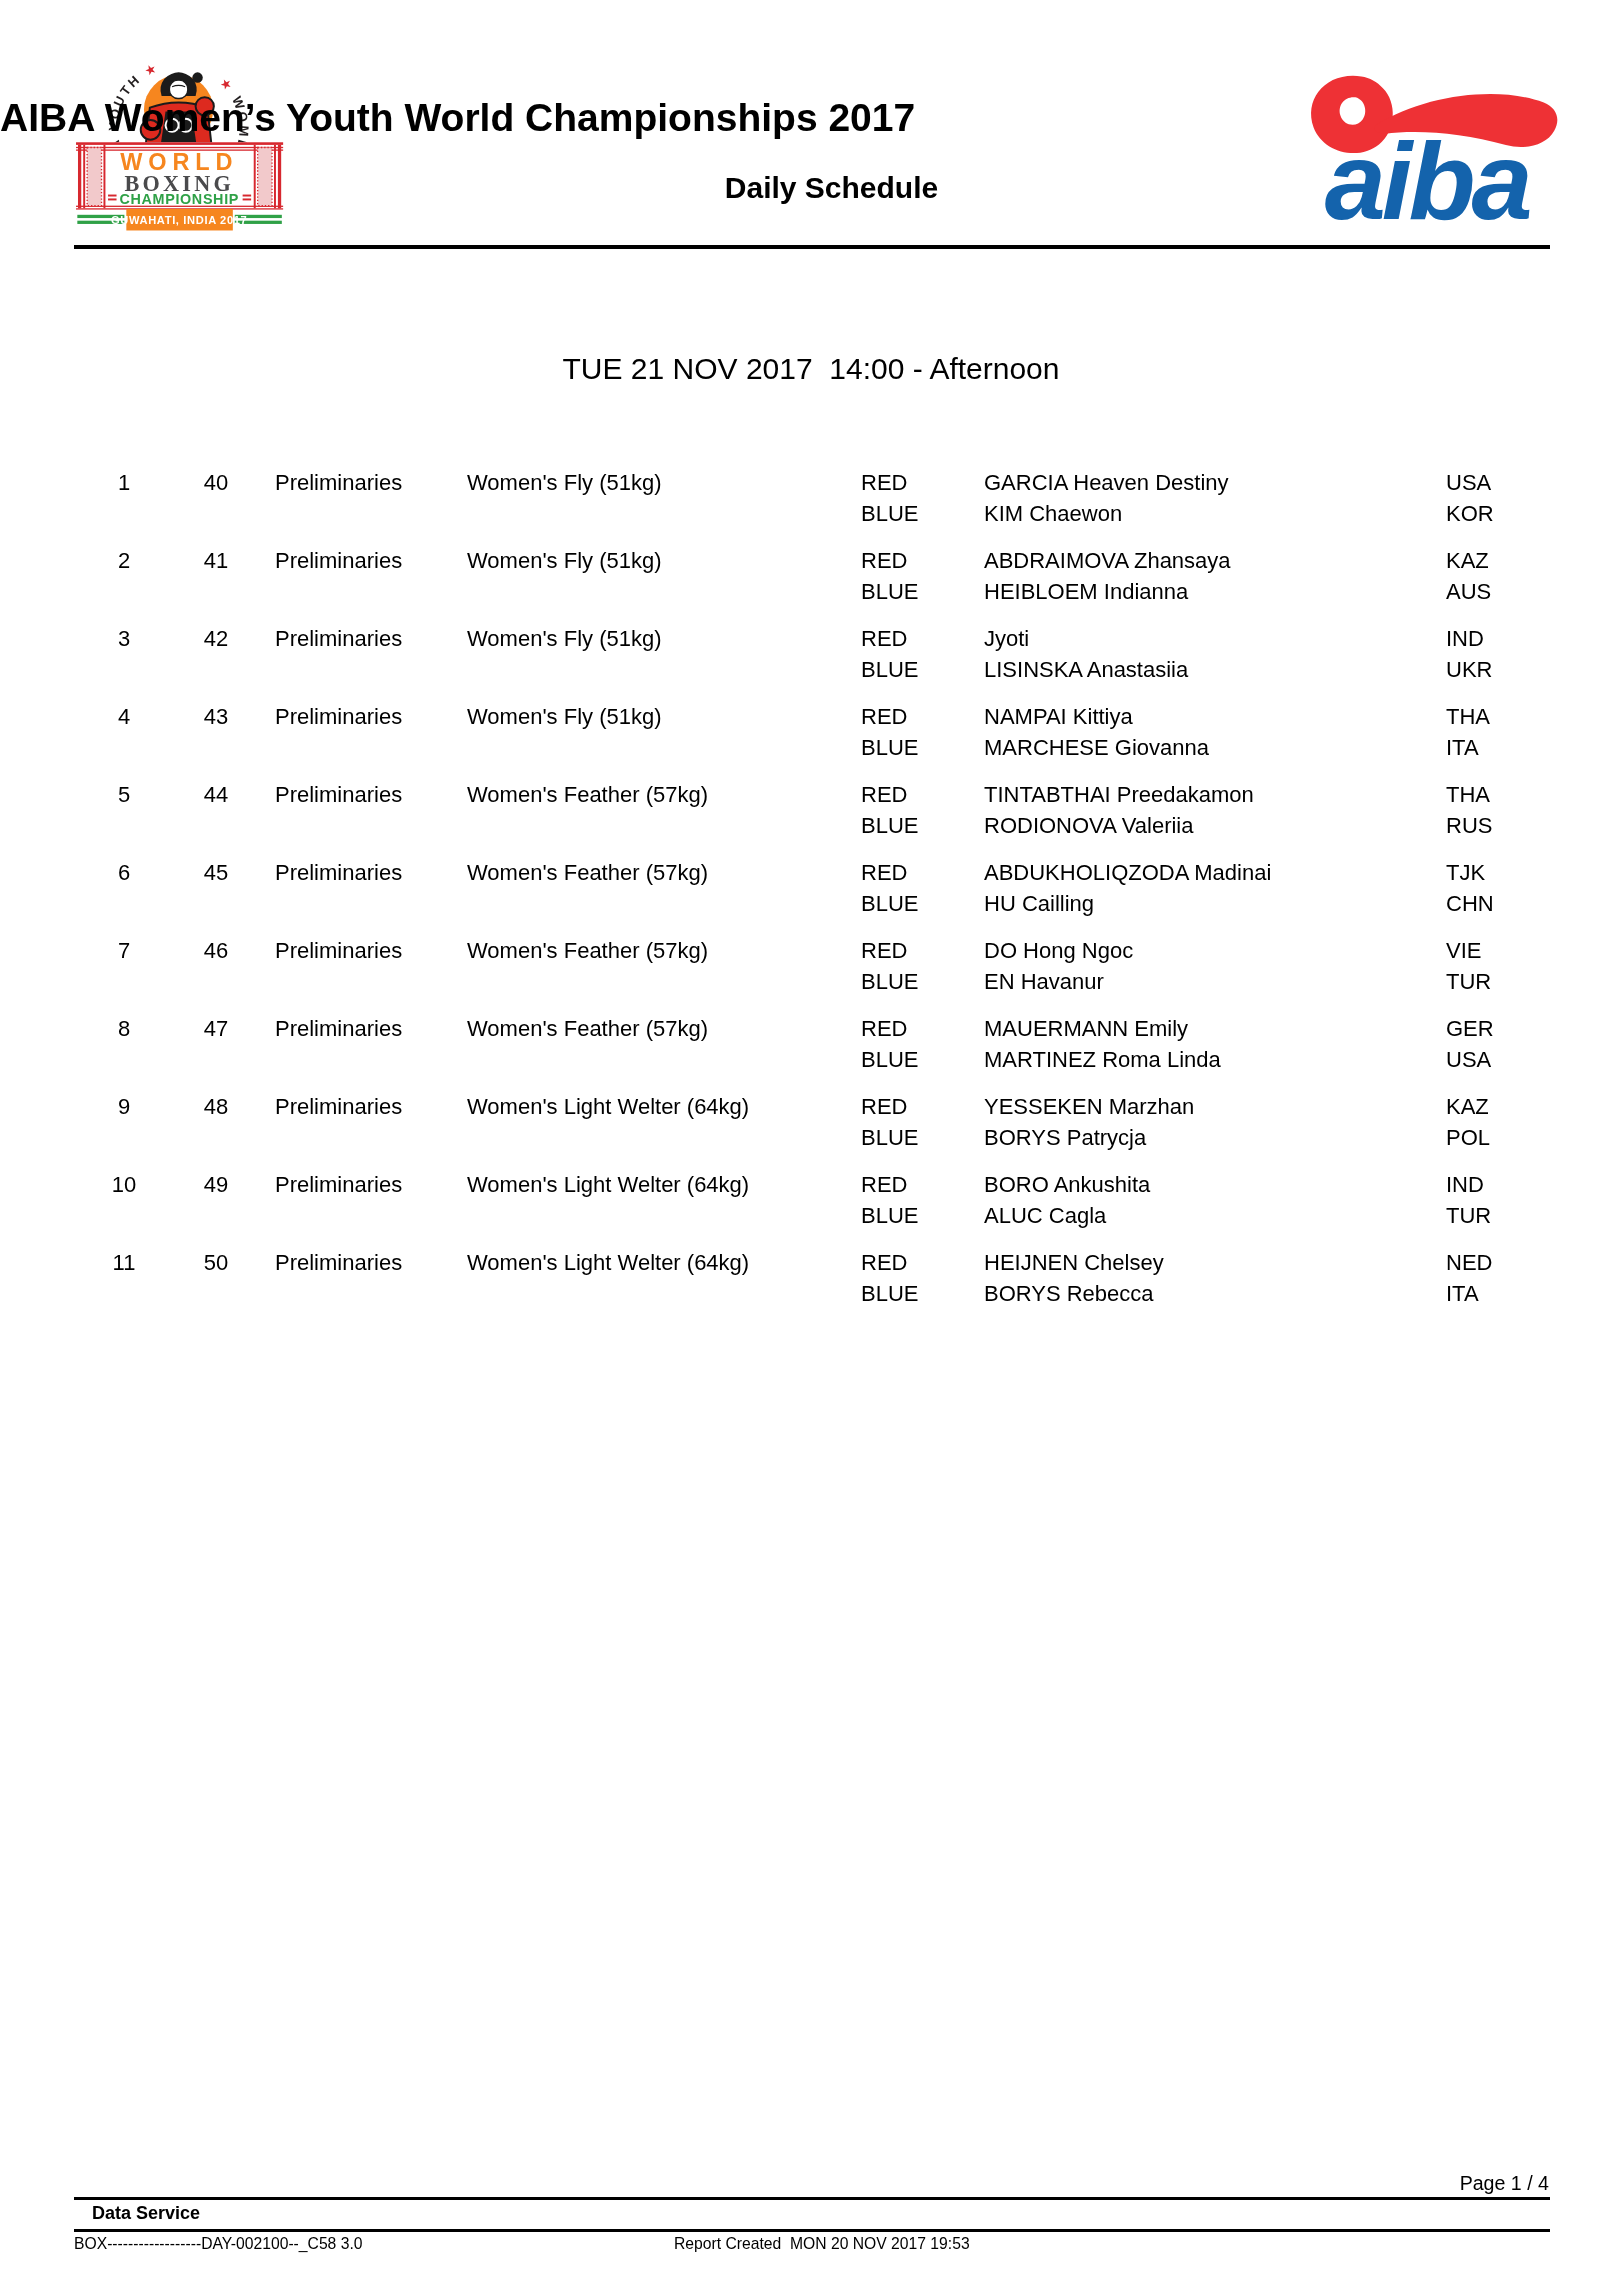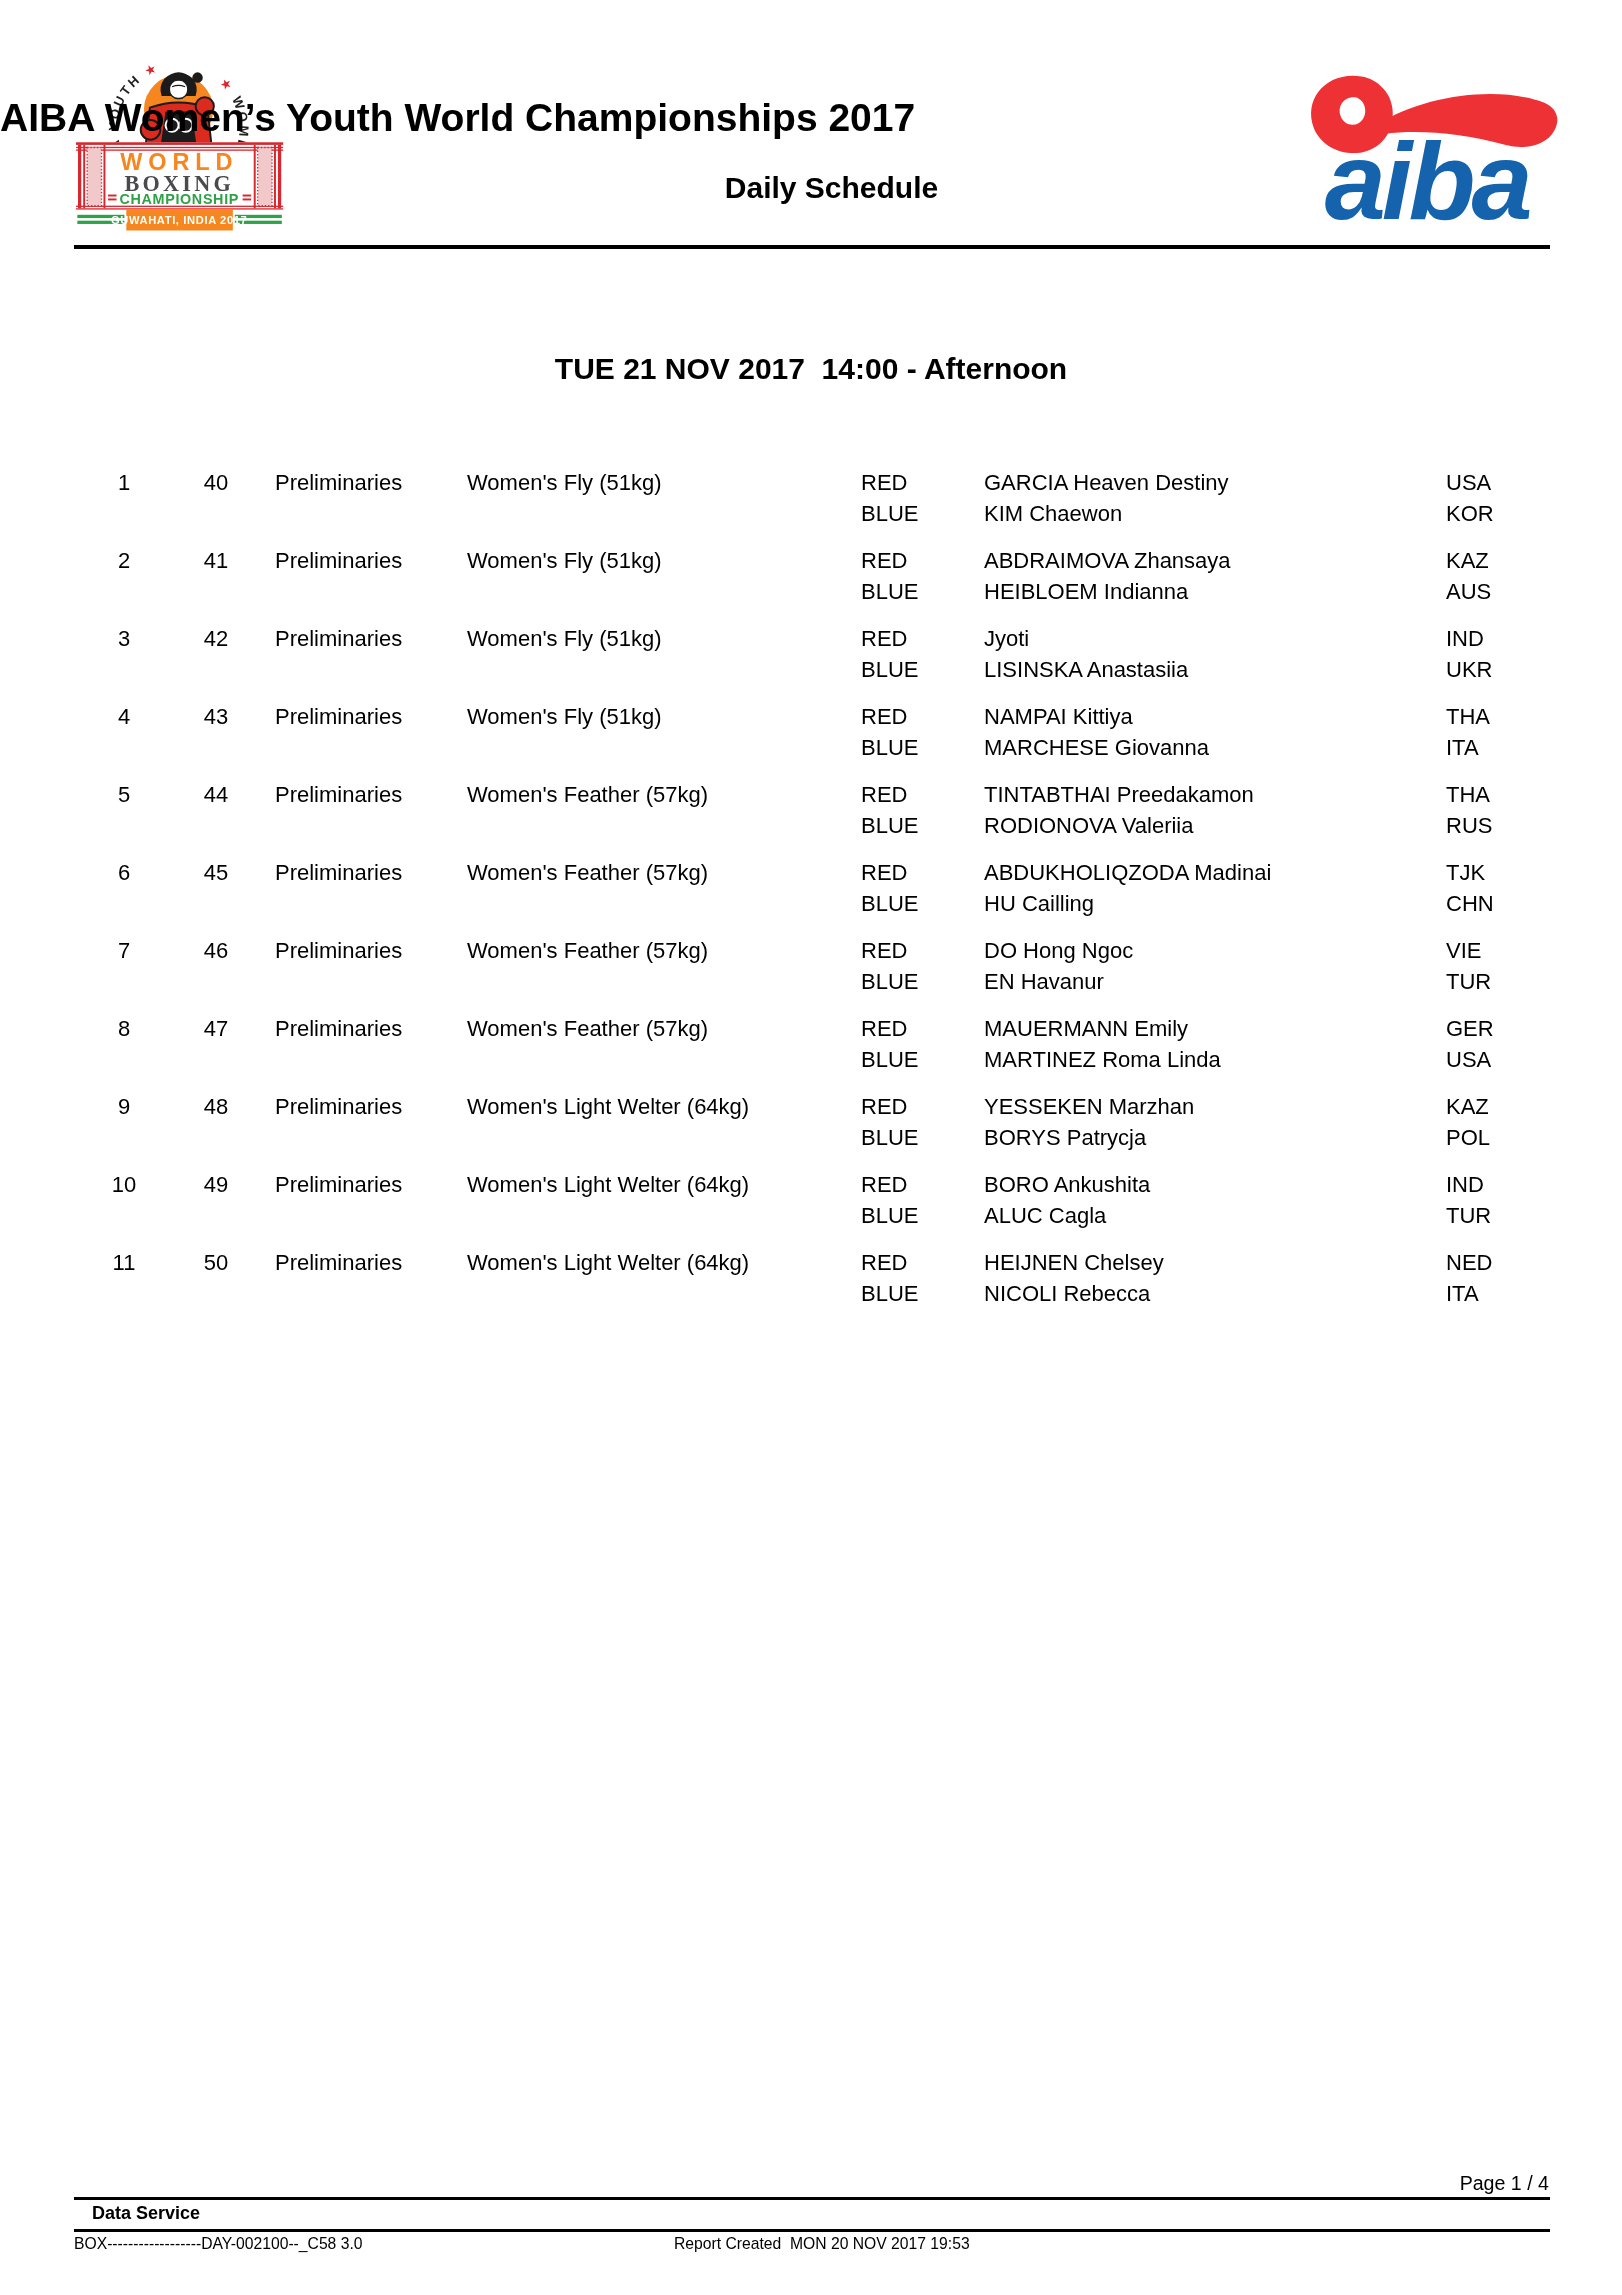--- a/index.html
+++ b/index.html
@@ -19,21 +19,21 @@
   .doc-title{position:absolute;left:0;width:1622px;top:96px;text-align:left;
              font-size:39px;font-weight:bold;letter-spacing:0px;}
   .doc-subtitle{position:absolute;left:0;width:1622px;top:171px;text-align:center;
              font-size:30px;font-weight:bold;padding-left:41px;}
   .header-rule{position:absolute;left:74px;top:245px;width:1476px;height:3.9px;background:#000;}
 
   
   .session-title{position:absolute;left:0;width:1622px;top:318px;text-align:center;
                  font-size:30px;font-weight:bold;line-height:34px;}
   .session-datetime{position:absolute;left:0;width:1622px;top:352px;text-align:center;
-                 font-size:30px;font-weight:bold;line-height:34px;white-space:pre;}
+                 font-size:30px;font-weight:normal;line-height:34px;white-space:pre;}
 
   
   .thead{position:absolute;left:0;top:390px;width:1622px;height:60px;font-weight:bold;font-size:22px;}
   .thead-box{position:absolute;left:78px;top:0;width:1471px;height:60px;border:2.6px solid #000;}
   .hc{position:absolute;top:0;height:60px;line-height:60px;white-space:nowrap;}
   .hc2{position:absolute;white-space:nowrap;line-height:26px;}
 
   .c-order{left:78px;width:92px;text-align:center;}
   .c-bout{left:170px;width:92px;text-align:center;}
   .c-phase{left:275px;}
@@ -325,21 +325,21 @@
           <span class="cell c-order">11</span>
           <span class="cell c-bout">50</span>
           <span class="cell c-phase">Preliminaries</span>
           <span class="cell c-weight">Women's Light Welter (64kg)</span>
           <span class="cell c-corner">RED</span>
           <span class="cell c-name">HEIJNEN Chelsey</span>
           <span class="cell c-noc">NED</span>
         </div>
         <div class="line l2">
           <span class="cell c-corner">BLUE</span>
-          <span class="cell c-name">NICOLI Rebecca</span>
+          <span class="cell c-name">BORYS Rebecca</span>
           <span class="cell c-noc">ITA</span>
         </div>
       </div>
     </div>
 
   <div class="footer-page">Page 1 / 4</div>
   <div class="f-rule1"></div>
   <div class="footer-service">Data Service</div>
   <div class="f-rule2"></div>
   <div class="footer-code">BOX------------------DAY-002100--_C58 3.0</div>

